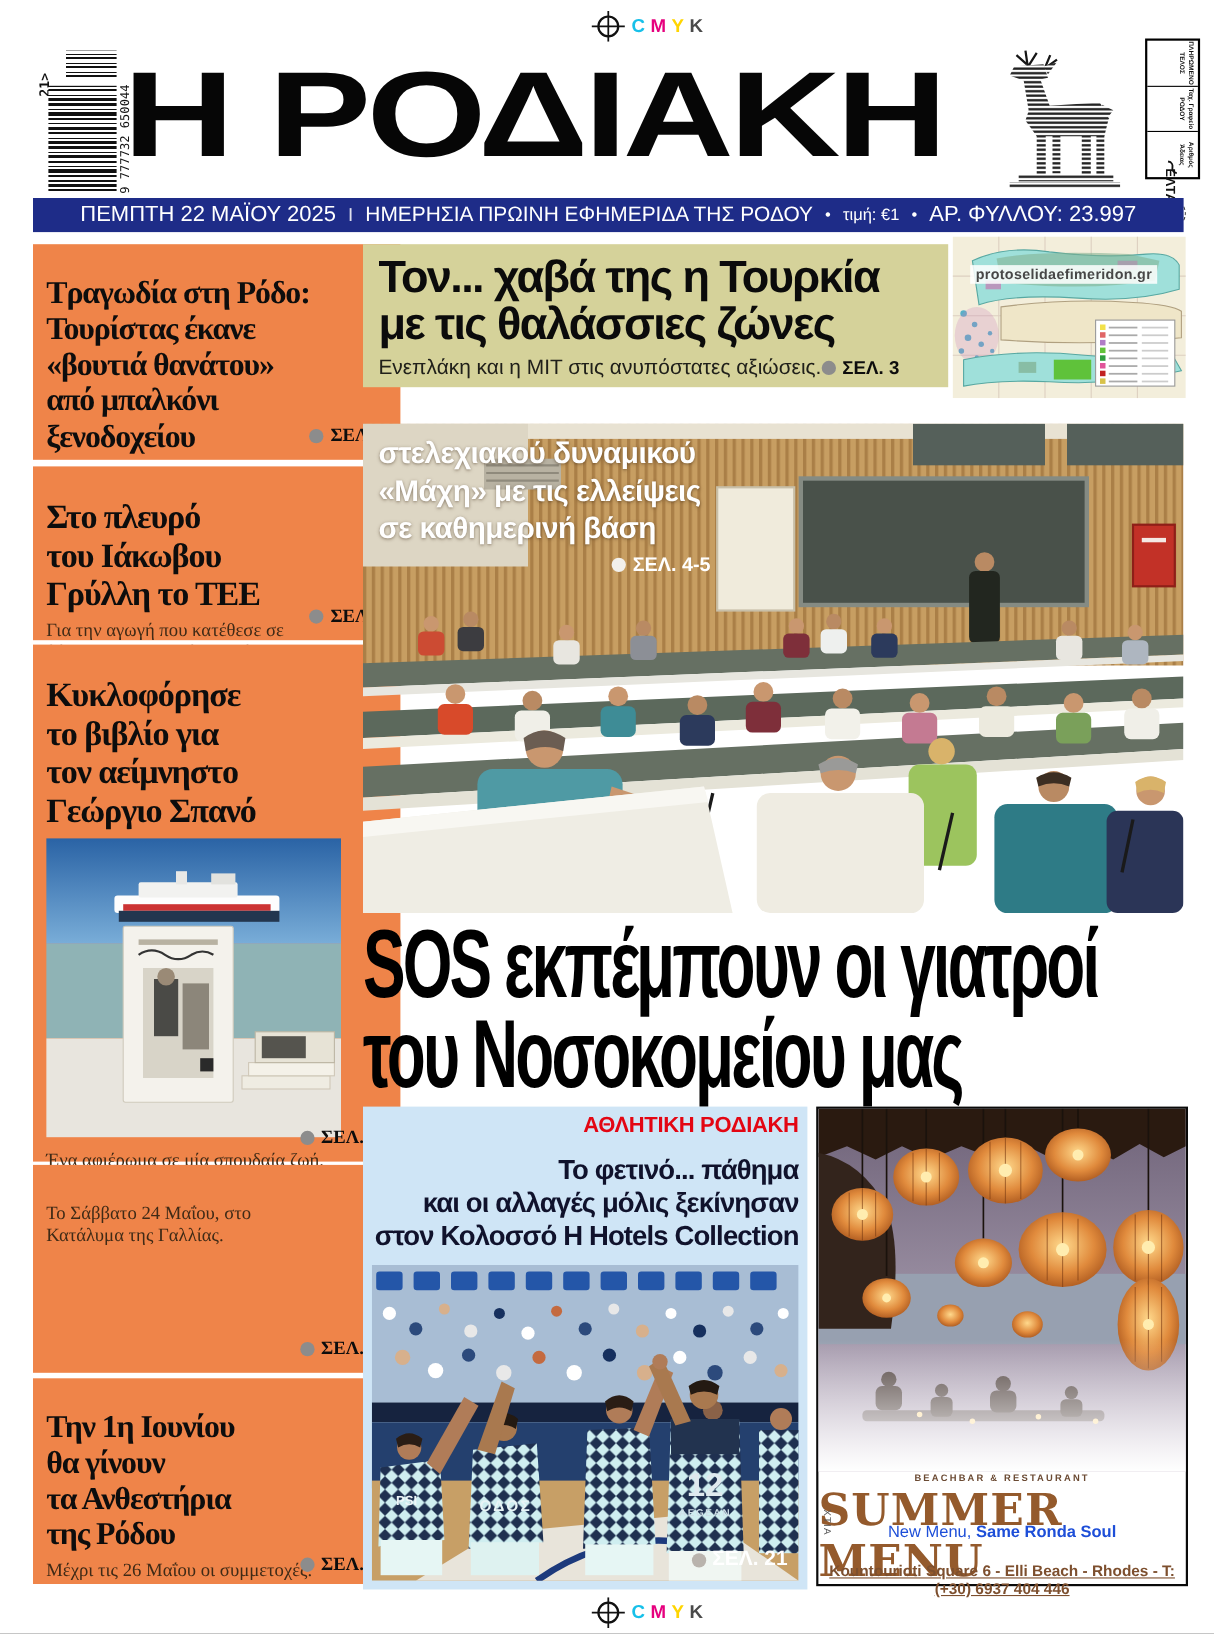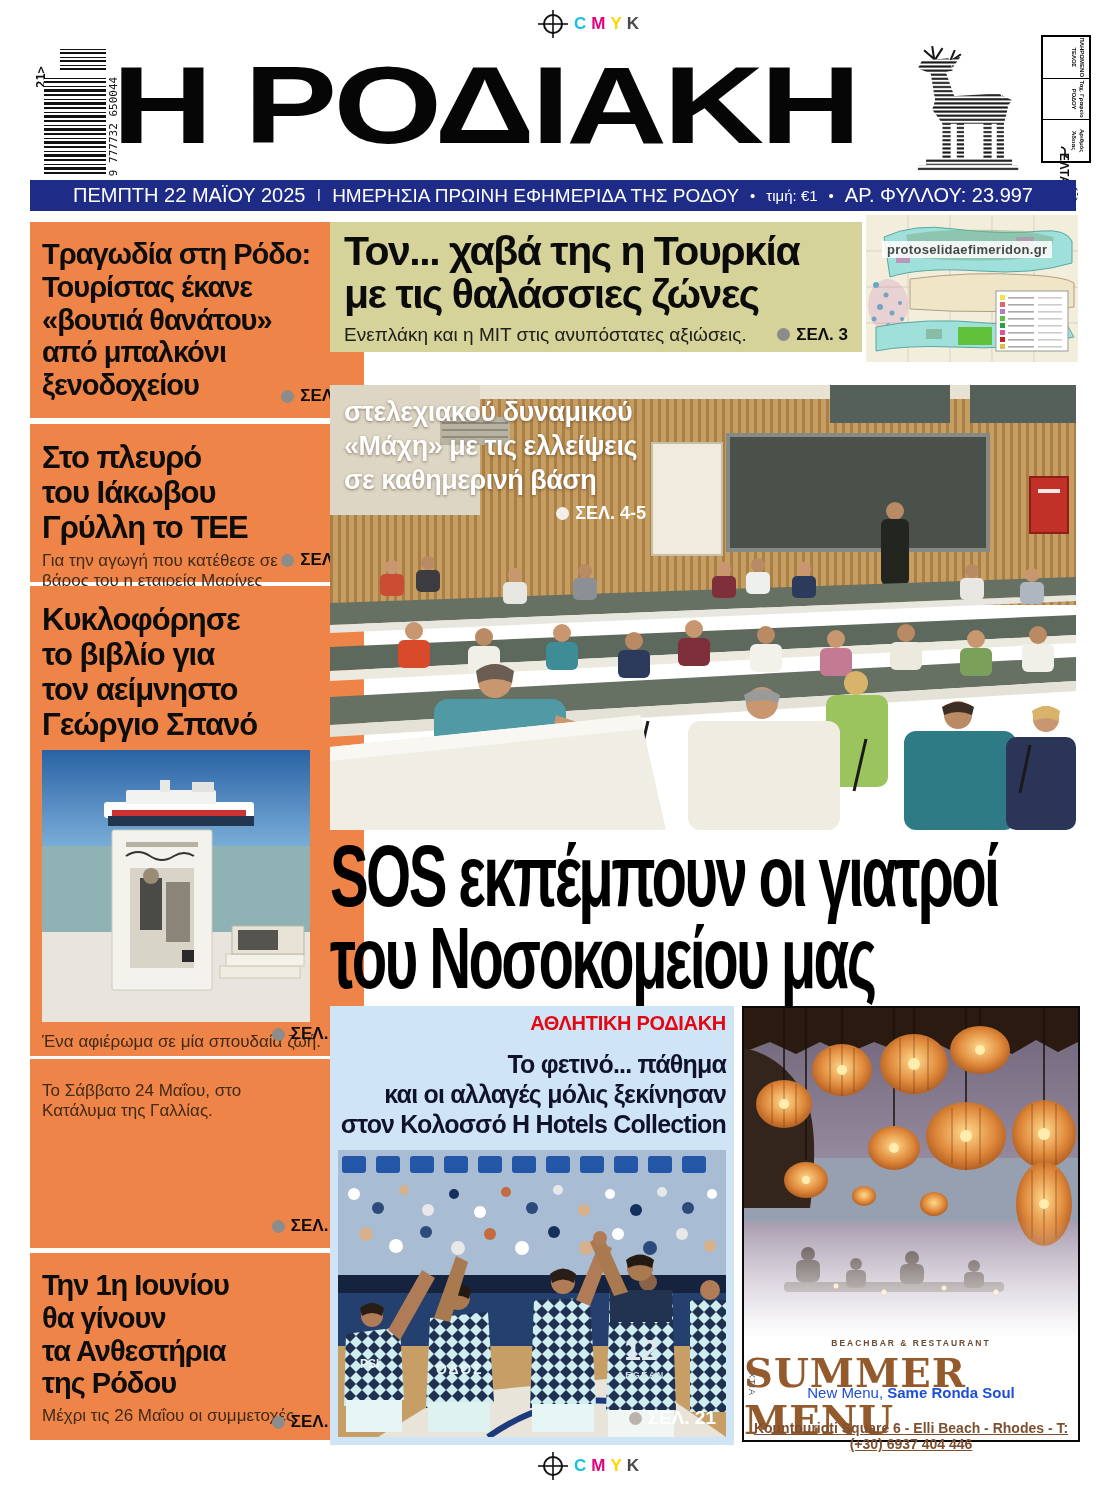--- a/index.html
+++ b/index.html
@@ -46,31 +46,31 @@
   .datebar .price{font-size:15px;}
   .datebar .dot-sep{font-size:15px;}
 
   
   .plabel{font-weight:bold;font-size:17px;color:#0d0d0d;display:flex;align-items:center;gap:6px;}
   .plabel .dot{width:13px;height:13px;border-radius:50%;background:#8c8c8c;display:inline-block;}
   .plabel.white{color:#fff;}
   .plabel.white .dot{background:#cfcac4;}
 
   
-  .sbox{position:absolute;left:30px;width:334px;background:#ef8449;padding:16px 12px;box-sizing:border-box;}
+  .sbox{position:absolute;left:30px;width:334px;background:#ef8449;padding:28px 12px;box-sizing:border-box;font-family:Liberation Serif, serif;}
   .sbox .hl{font-weight:bold;font-size:29px;line-height:1.13;letter-spacing:-1px;color:#0d0d0d;}
   .sbox .sub{font-size:17px;line-height:1.2;color:#3f2a16;margin-top:6px;padding-right:4px;}
   .sbox .plabel{position:absolute;right:12px;bottom:12px;}
   .bookimg{margin-top:8px;width:268px;height:272px;}
 
   
   .lead{position:absolute;left:330px;top:222px;width:532px;height:130px;background:#d5d29a;
       padding:8px 14px;box-sizing:border-box;}
   .lead .hl{font-weight:bold;font-size:41px;line-height:1.06;letter-spacing:-1.5px;color:#0b0b0b;white-space:nowrap;}
-  .lead .row{display:flex;justify-content:space-between;align-items:center;margin-top:7px;}
+  .lead .row{display:flex;align-items:center;margin-top:7px;}
   .lead .sub{font-size:19px;color:#20201a;}
   .mapbox{position:absolute;left:866px;top:215px;width:212px;height:147px;}
   .mapbox .wm{position:absolute;left:16px;top:26px;background:rgba(255,255,255,.85);color:#474747;
       font-weight:bold;font-size:13px;padding:1px 5px;letter-spacing:.3px;}
 
   
   .mainphoto{position:absolute;left:330px;top:385px;width:746px;height:445px;overflow:hidden;}
   .photo-overlay{position:absolute;left:14px;top:10px;width:302px;color:#fff;}
   .photo-overlay .ol{font-weight:bold;font-size:27px;line-height:1.26;letter-spacing:-.5px;
       text-shadow:0 1px 3px rgba(60,40,20,.55);}

